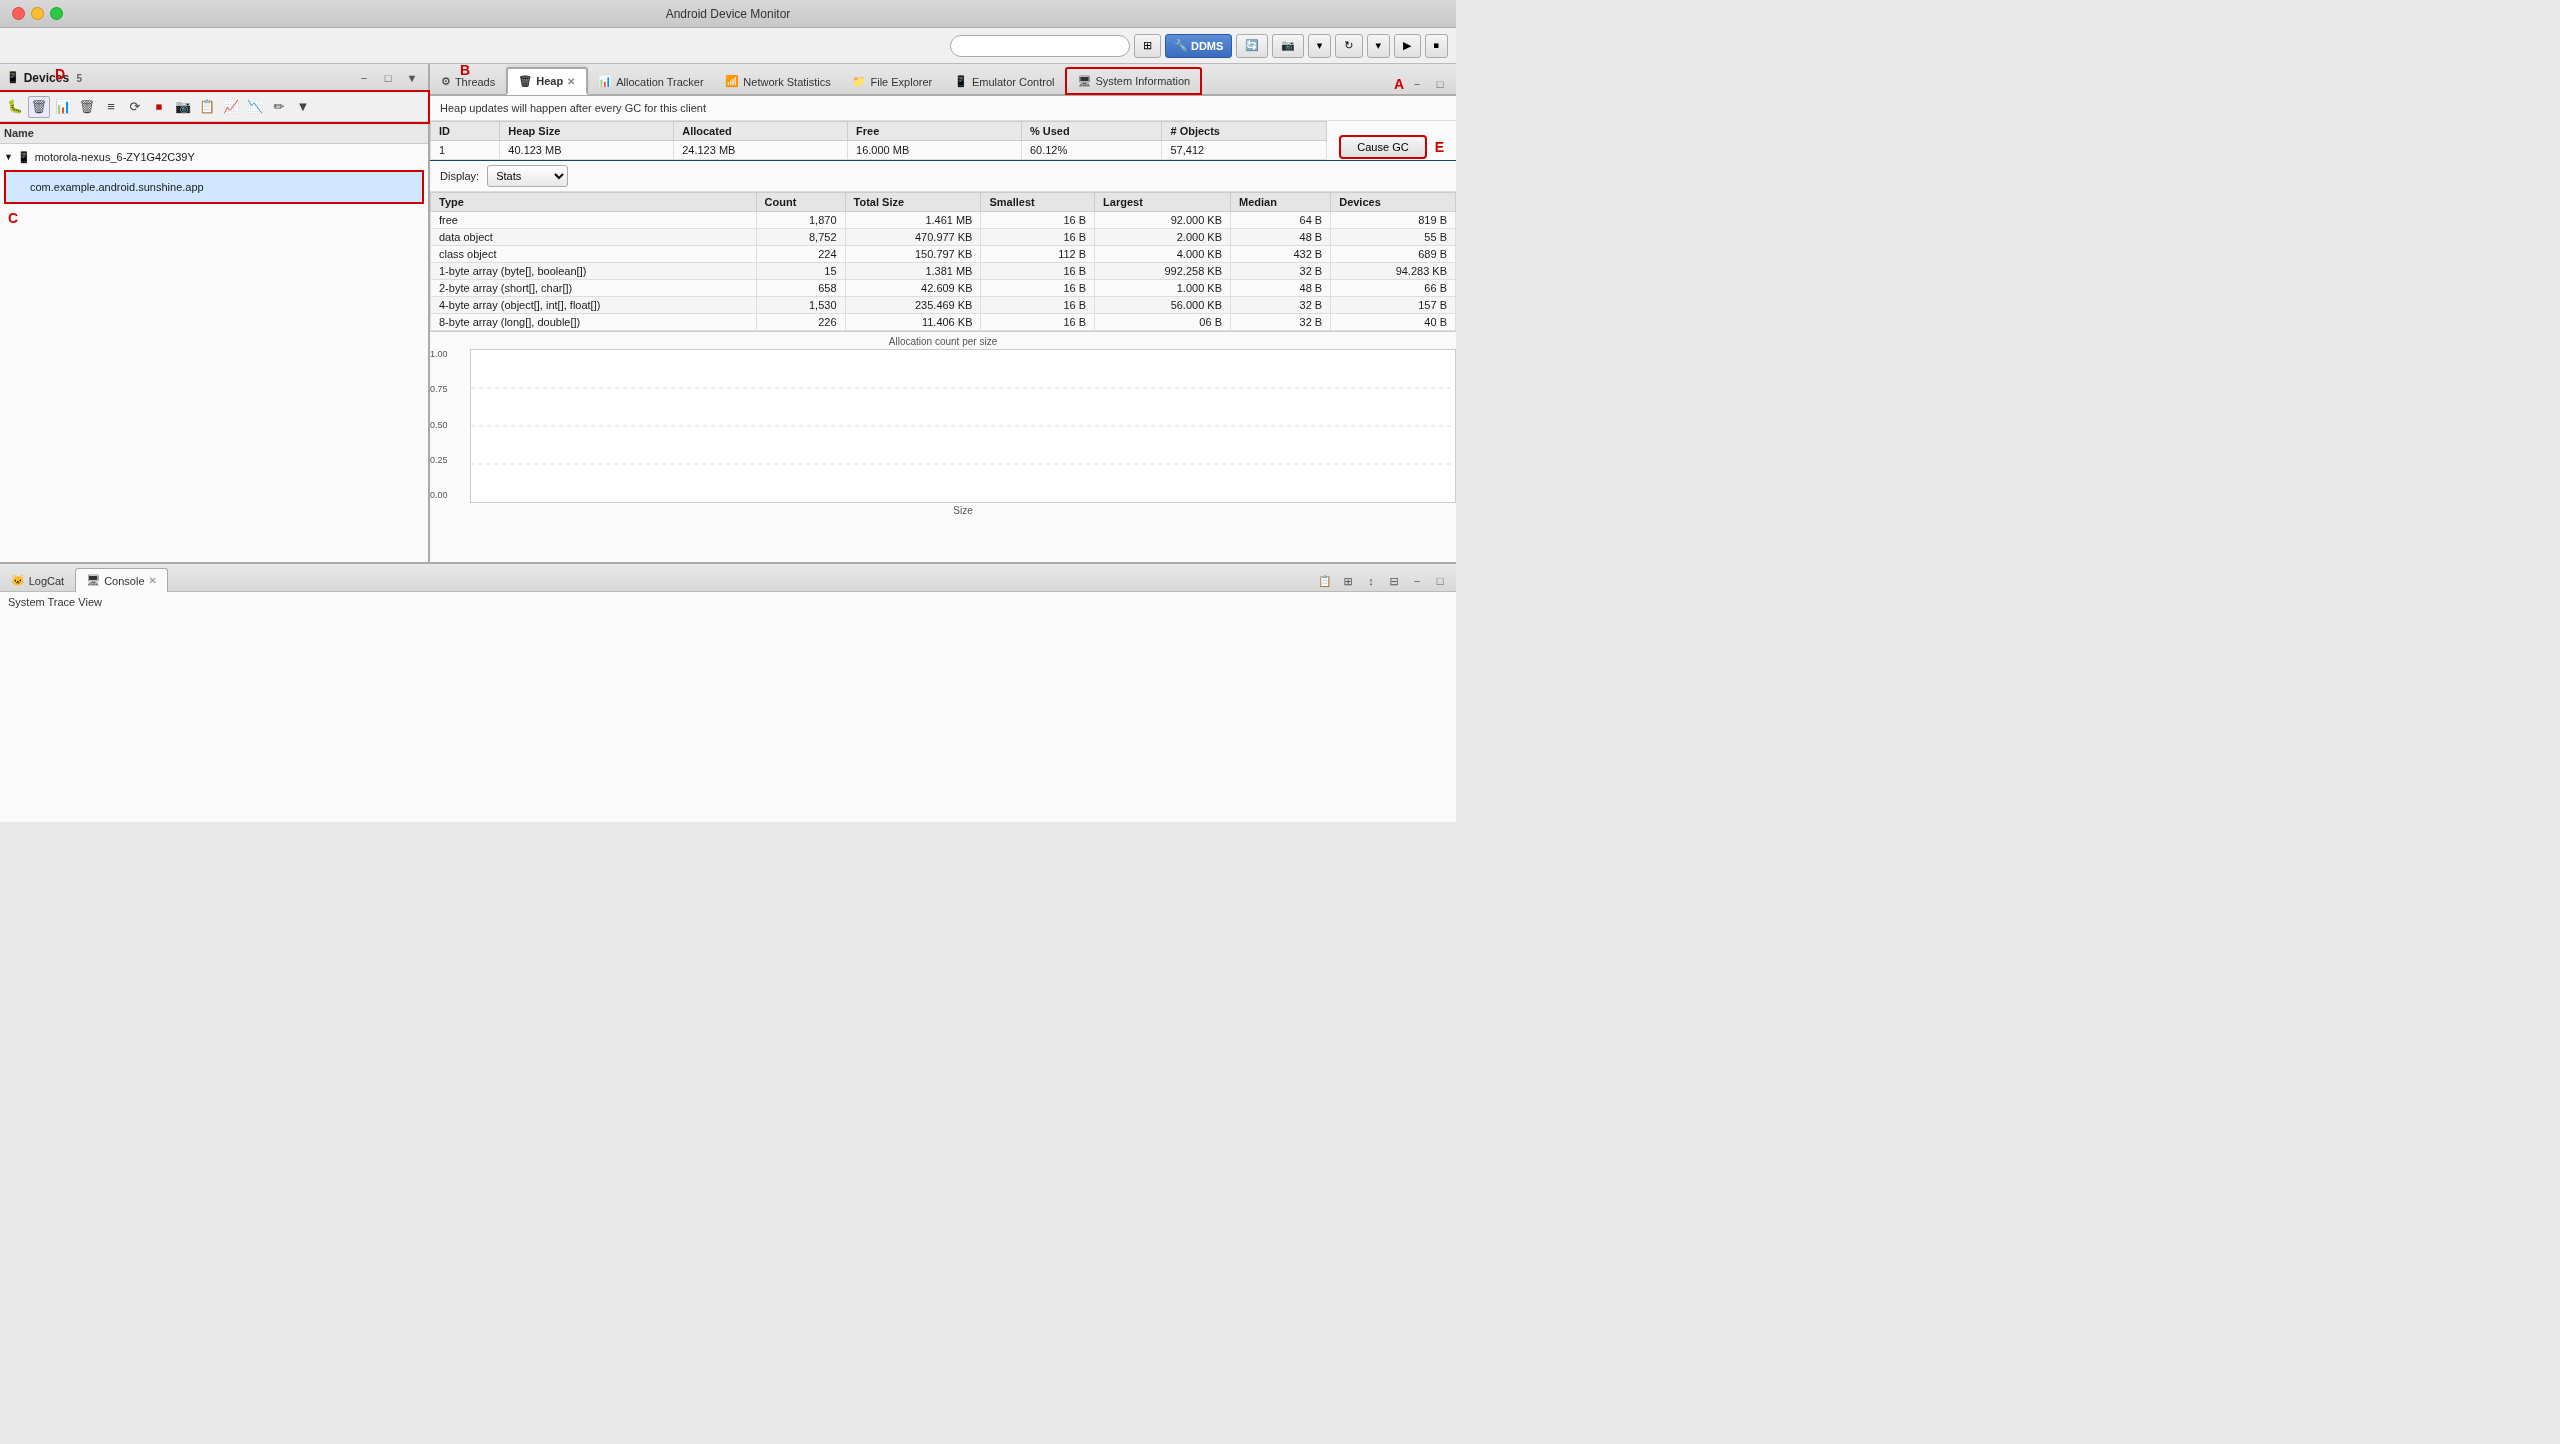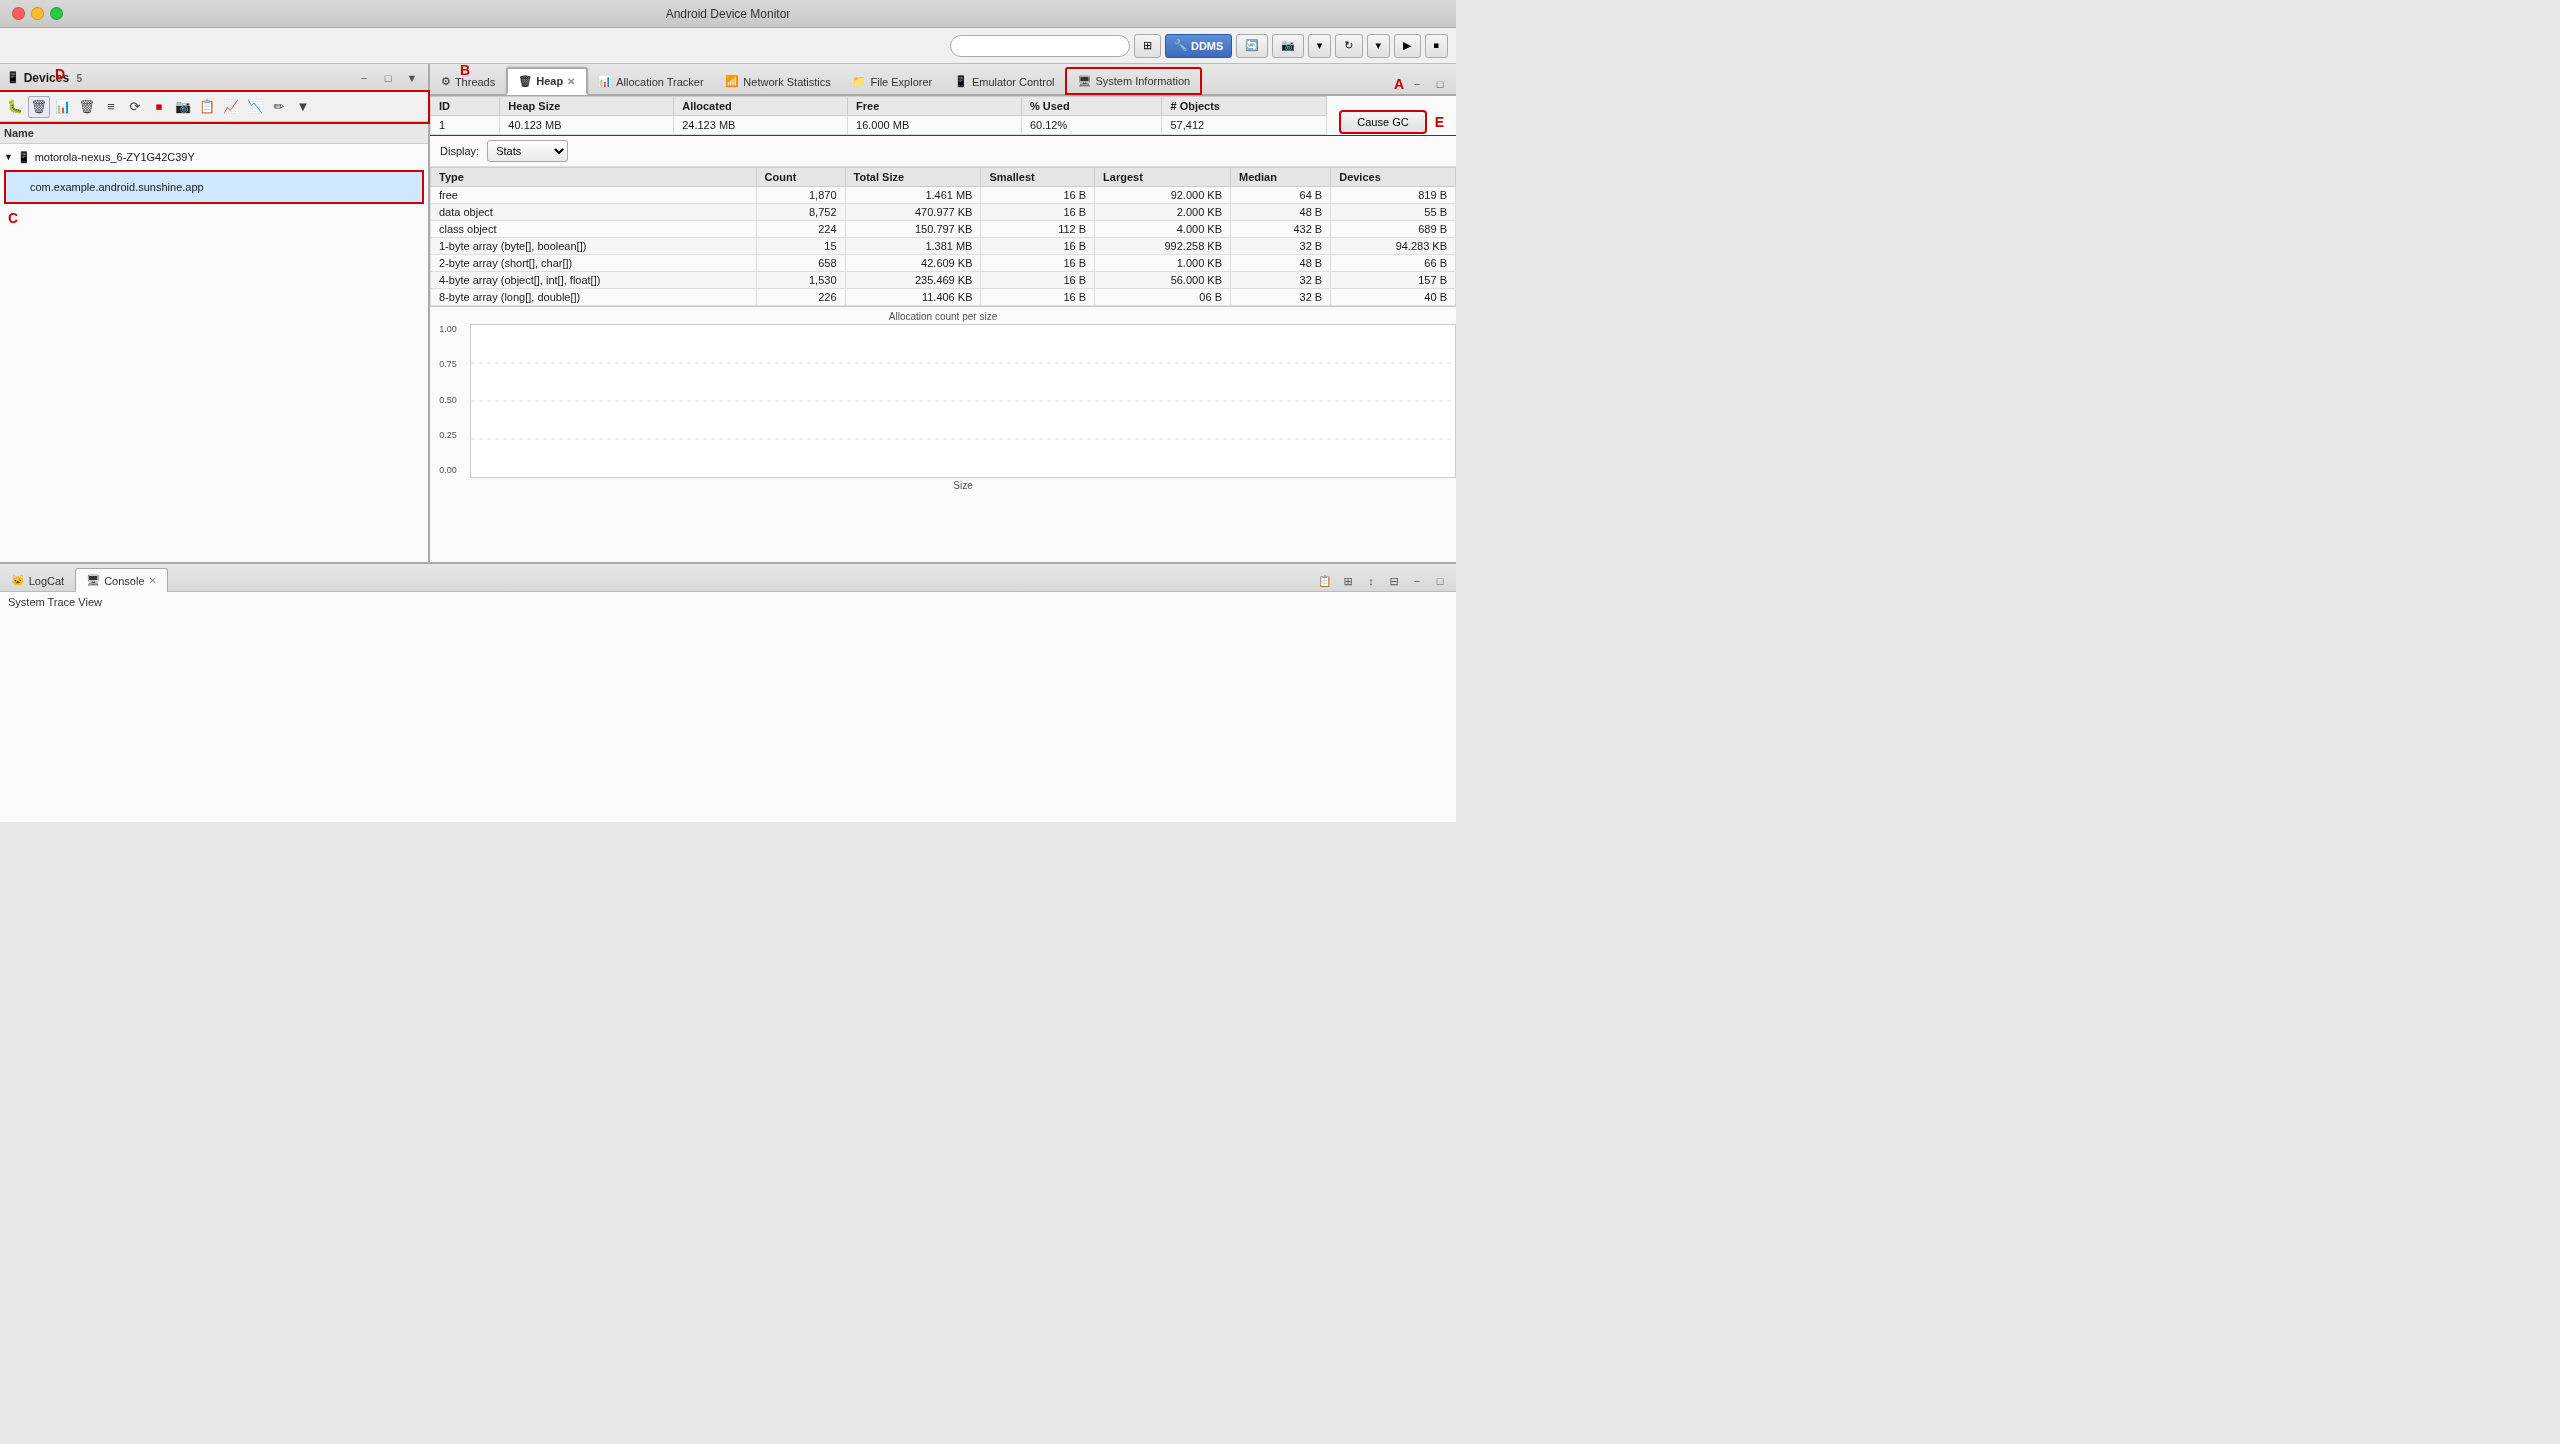--- a/index.html
+++ b/index.html
@@ -519,20 +519,21 @@
         </div>
         <div style="margin-left:auto;display:flex;align-items:center;padding:0 6px;gap:3px;">
           <span style="font-size:14px;font-weight:bold;color:#cc0000;">A</span>
           <div class="panel-icon-btn">−</div>
           <div class="panel-icon-btn">□</div>
         </div>
       </div>
 
       <div class="heap-content">
 
+        <div class="heap-message">Heap updates will happen after every GC for this client</div>
 
         <div style="display:flex;align-items:center;border-bottom:1px solid #0c4a6e;">
           <table class="heap-table" style="flex:1;">
             <thead>
               <tr>
                 <th>ID</th>
                 <th>Heap Size</th>
                 <th>Allocated</th>
                 <th>Free</th>
                 <th>% Used</th>
@@ -641,21 +642,21 @@
     <td>32 B</td>
     <td>40 B</td>
   </tr>
               </tbody>
           </table>
         </div>
 
         <div class="chart-container">
           <div class="chart-title">Allocation count per size</div>
           <div class="chart-inner">
-            <div style="display:flex;flex-direction:column;width:40px;justify-content:space-between;align-items:center;padding-right:4px;padding-bottom:16px;font-size:9px;color:#555;">
+            <div style="display:flex;flex-direction:column;width:40px;justify-content:space-between;align-items:flex-start;padding-right:4px;padding-bottom:16px;font-size:9px;color:#555;">
               <span>1.00</span>
               <span>0.75</span>
               <span>0.50</span>
               <span>0.25</span>
               <span>0.00</span>
             </div>
             <div style="flex:1;display:flex;flex-direction:column;">
               <div style="flex:1;border:1px solid #ccc;background:white;position:relative;">
                 <svg width="100%" height="100%">
 

